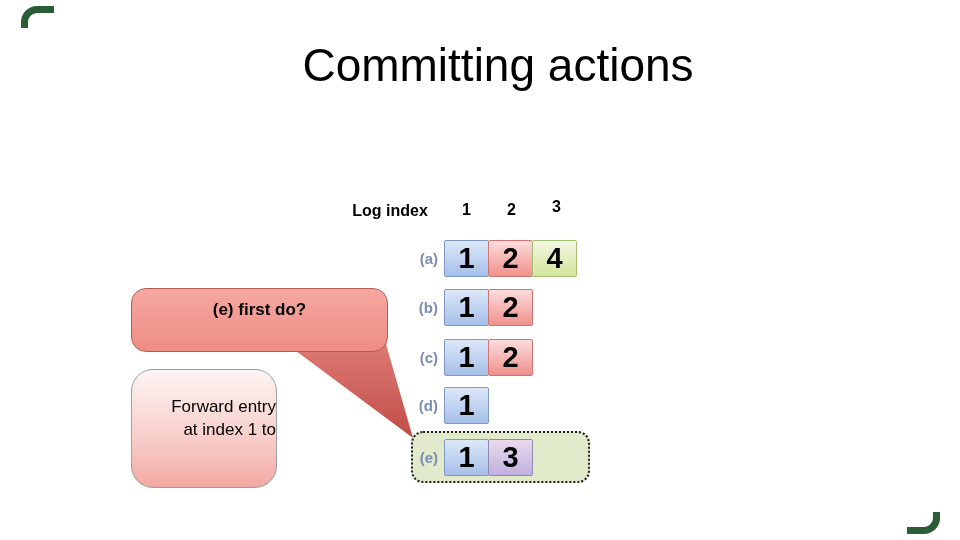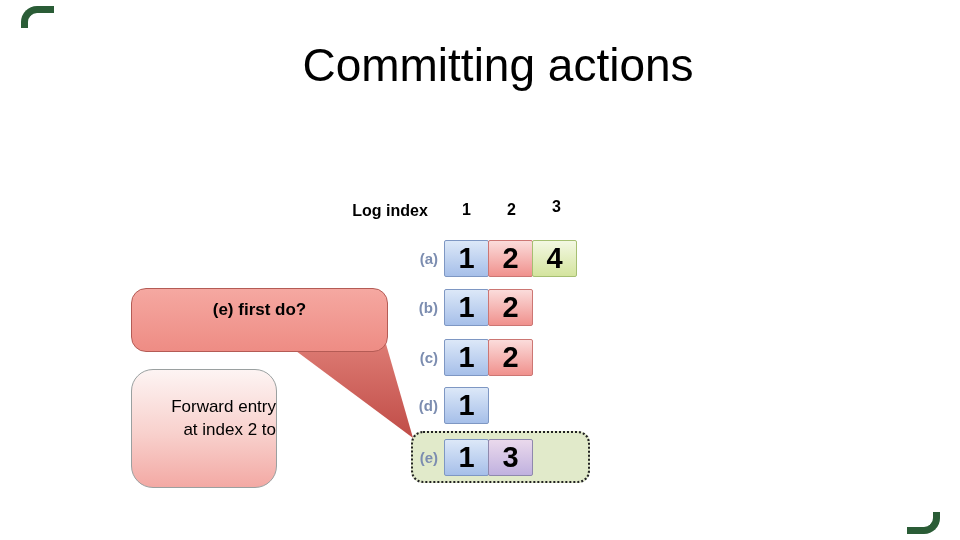--- a/index.html
+++ b/index.html
@@ -91,21 +91,21 @@
     </defs>
     <polygon points="12,8 106,4 133,98" fill="url(#tailGrad)"></polygon>
   </svg>
 
   <div class="bubble">
     <div>(e) first do?</div>
   </div>
 
   <div class="answer-box">
     <div>Forward entry</div>
-    <div>at index 2 to</div>
+    <div>at index 1 to</div>
   </div>
 
   <div class="log-row row-a">
     <span class="row-label">(a)</span>
     <div class="cells">
       <div class="cell blue">1</div>
       <div class="cell red">2</div>
       <div class="cell green">4</div>
     </div>
   </div>

